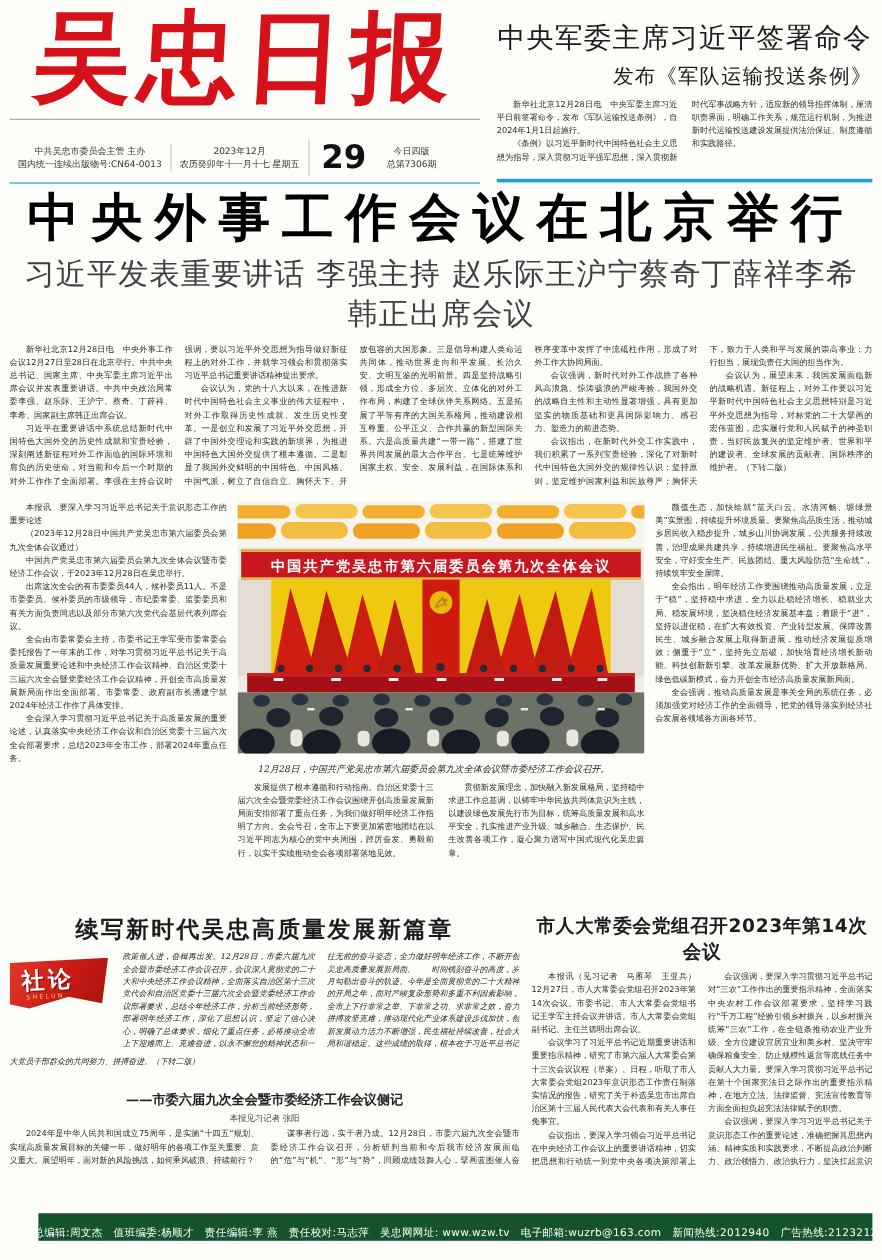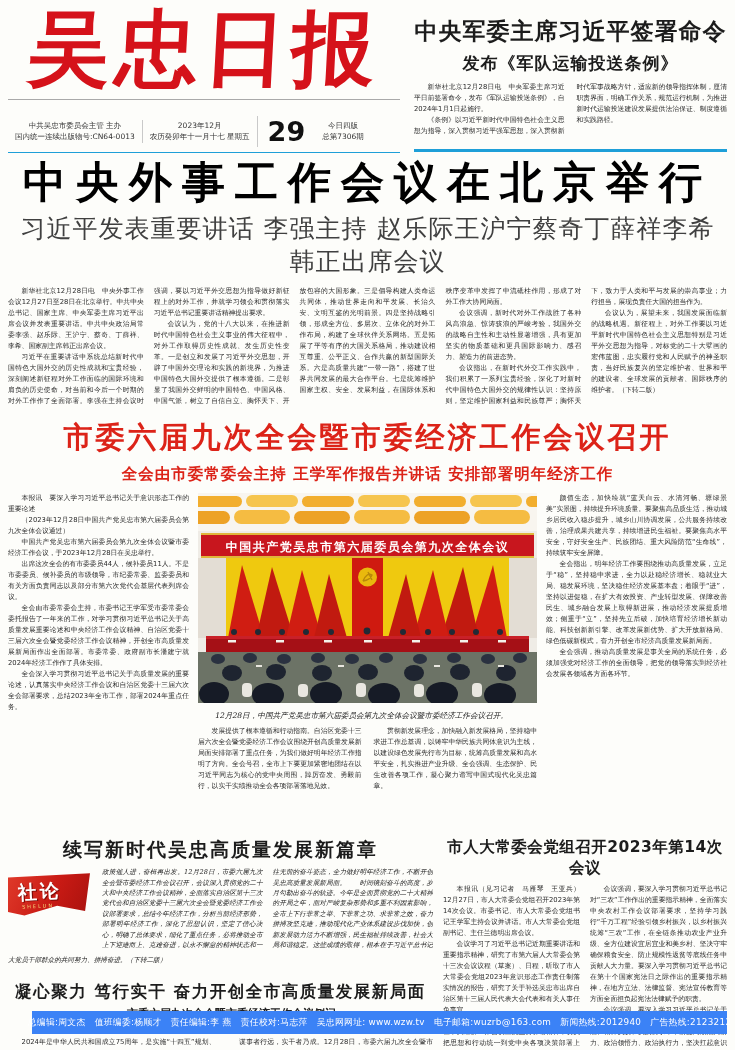--- a/index.html
+++ b/index.html
@@ -11,22 +11,22 @@
   .header{display:flex;height:152px;}
   .header-left{width:392px;display:flex;flex-direction:column;}
   .masthead{font-family:"DejaVu Serif","Liberation Serif",serif;font-weight:bold;color:#d5121a;
             font-size:82px;line-height:1.18;text-align:center;letter-spacing:6px;transform:skewX(-3deg);}
   .info-row{border-top:1px solid #a9a9a9;margin-top:2px;padding-top:16px;display:flex;align-items:center;}
   .info-cell{padding:0 7px;font-size:7.5px;line-height:1.55;color:#333;text-align:center;white-space:nowrap;}
   .info-cell+.info-cell{border-left:1px solid #c9c9c9;}
   .day-num{font-size:27px;font-weight:bold;color:#111;padding:0 10px;border-left:1px solid #c9c9c9;}
   .blue-rule{height:3px;background:#1e9fd8;margin-top:5px;}
   .header-right{flex:1;padding-left:14px;display:flex;flex-direction:column;}
-  .mil-headline{font-size:23px;font-weight:bold;text-align:center;letter-spacing:1px;margin-top:16px;}
-  .mil-subhead{font-size:17px;font-weight:bold;text-align:center;margin-top:5px;letter-spacing:1px;}
+  .mil-headline{font-size:23px;font-weight:normal;text-align:center;letter-spacing:1px;margin-top:16px;}
+  .mil-subhead{font-size:17px;font-weight:normal;text-align:right;margin-top:5px;letter-spacing:1px;}
   .mil-body{margin-top:7px;column-count:2;column-gap:12px;font-size:6.8px;line-height:1.6;
             text-align:justify;height:62px;overflow:hidden;color:#2b2b2b;}
   .header-right .blue-rule{margin-top:auto;}
 
   
   .para{margin:0;text-indent:2em;}
   .small{font-size:6.8px;line-height:1.62;text-align:justify;color:#2b2b2b;}
 
   
   .main-art{margin-top:6px;}
@@ -65,22 +65,22 @@
   .sl-block{margin-top:5px;}
   .sl-headline{font-size:16.5px;font-weight:bold;text-align:center;letter-spacing:1.5px;}
   .sl-subtitle{font-size:11px;font-weight:bold;text-align:center;margin-top:3px;color:#222;}
   .sl-byline{font-size:7px;text-align:center;color:#444;margin-top:3px;}
   .sl-cols{margin-top:3px;column-count:2;column-gap:10px;height:46px;overflow:hidden;}
   .bottom-right{flex:1;display:flex;flex-direction:column;overflow:hidden;}
   .npc-headline{font-size:15.5px;font-weight:bold;text-align:center;letter-spacing:0.5px;}
   .npc-body{margin-top:5px;flex:1;column-count:2;column-gap:10px;overflow:hidden;}
 
   
-  .footer{position:absolute;left:8px;right:8px;bottom:16px;height:23px;background:#3b82f6;color:#fff;
-          display:flex;align-items:center;justify-content:center;font-size:8.8px;letter-spacing:0.3px;white-space:nowrap;margin-left:24px;}
+  .footer{position:absolute;left:8px;right:8px;bottom:16px;height:23px;background:#14532d;color:#fff;
+          display:flex;align-items:flex-end;justify-content:center;font-size:8.8px;letter-spacing:0.3px;white-space:nowrap;margin-left:24px;}
 </style>
 </head>
 <body>
 
 <div class="page">
   <div class="content">
 
     <div class="header">
       <div class="header-left">
         <div class="masthead">吴忠日报</div>
@@ -119,24 +119,20 @@
       <div class="fa-body small">
           <p class="para">新华社北京12月28日电　中央外事工作会议12月27日至28日在北京举行。中共中央总书记、国家主席、中央军委主席习近平出席会议并发表重要讲话。中共中央政治局常委李强、赵乐际、王沪宁、蔡奇、丁薛祥、李希、国家副主席韩正出席会议。</p>
           <p class="para">习近平在重要讲话中系统总结新时代中国特色大国外交的历史性成就和宝贵经验，深刻阐述新征程对外工作面临的国际环境和肩负的历史使命，对当前和今后一个时期的对外工作作了全面部署。李强在主持会议时强调，要以习近平外交思想为指导做好新征程上的对外工作，并就学习领会和贯彻落实习近平总书记重要讲话精神提出要求。</p>
           <p class="para">会议认为，党的十八大以来，在推进新时代中国特色社会主义事业的伟大征程中，对外工作取得历史性成就、发生历史性变革。一是创立和发展了习近平外交思想，开辟了中国外交理论和实践的新境界，为推进中国特色大国外交提供了根本遵循。二是彰显了我国外交鲜明的中国特色、中国风格、中国气派，树立了自信自立、胸怀天下、开放包容的大国形象。三是倡导构建人类命运共同体，推动世界走向和平发展、长治久安、文明互鉴的光明前景。四是坚持战略引领，形成全方位、多层次、立体化的对外工作布局，构建了全球伙伴关系网络。五是拓展了平等有序的大国关系格局，推动建设相互尊重、公平正义、合作共赢的新型国际关系。六是高质量共建“一带一路”，搭建了世界共同发展的最大合作平台。七是统筹维护国家主权、安全、发展利益，在国际体系和秩序变革中发挥了中流砥柱作用，形成了对外工作大协同局面。</p>
           <p class="para">会议强调，新时代对外工作战胜了各种风高浪急、惊涛骇浪的严峻考验，我国外交的战略自主性和主动性显著增强，具有更加坚实的物质基础和更具国际影响力、感召力、塑造力的前进态势。</p>
           <p class="para">会议指出，在新时代外交工作实践中，我们积累了一系列宝贵经验，深化了对新时代中国特色大国外交的规律性认识：坚持原则，坚定维护国家利益和民族尊严；胸怀天下，致力于人类和平与发展的崇高事业；力行担当，展现负责任大国的担当作为。</p>
           <p class="para">会议认为，展望未来，我国发展面临新的战略机遇。新征程上，对外工作要以习近平新时代中国特色社会主义思想特别是习近平外交思想为指导，对标党的二十大擘画的宏伟蓝图，忠实履行党和人民赋予的神圣职责，当好民族复兴的坚定维护者、世界和平的建设者、全球发展的贡献者、国际秩序的维护者。（下转二版）</p>
         </div>
     </div>
 
-    <div class="red-block">
-      <div class="pl-headline">市委六届九次全会暨市委经济工作会议召开</div>
-      <div class="pl-subhead">全会由市委常委会主持  王学军作报告并讲话  安排部署明年经济工作</div>
-    </div>
 
     <div class="middle">
       <div class="mid-col small">
           <p class="para">本报讯　要深入学习习近平总书记关于意识形态工作的重要论述</p>
           <p class="para">（2023年12月28日中国共产党吴忠市第六届委员会第九次全体会议通过）</p>
           <p class="para">中国共产党吴忠市第六届委员会第九次全体会议暨市委经济工作会议，于2023年12月28日在吴忠举行。</p>
           <p class="para">出席这次全会的有市委委员44人，候补委员11人。不是市委委员、候补委员的市级领导，市纪委常委、监委委员和有关方面负责同志以及部分市第六次党代会基层代表列席会议。</p>
           <p class="para">全会由市委常委会主持，市委书记王学军受市委常委会委托报告了一年来的工作，对学习贯彻习近平总书记关于高质量发展重要论述和中央经济工作会议精神、自治区党委十三届六次全会暨党委经济工作会议精神，开创全市高质量发展新局面作出全面部署。市委常委、政府副市长潘建宁就2024年经济工作作了具体安排。</p>
           <p class="para">全会深入学习贯彻习近平总书记关于高质量发展的重要论述，认真落实中央经济工作会议和自治区党委十三届六次全会部署要求，总结2023年全市工作，部署2024年重点任务。</p>
         </div>
@@ -253,21 +249,21 @@
                 <rect x="300" y="172" width="6" height="2"></rect>
             </g>
           </g>
         </svg>
         <div class="caption">12月28日，中国共产党吴忠市第六届委员会第九次全体会议暨市委经济工作会议召开。</div>
         <div class="below-photo small">
           <div>
               <p class="para">发展提供了根本遵循和行动指南。自治区党委十三届六次全会暨党委经济工作会议围绕开创高质量发展新局面安排部署了重点任务，为我们做好明年经济工作指明了方向。全会号召，全市上下要更加紧密地团结在以习近平同志为核心的党中央周围，踔厉奋发、勇毅前行，以实干实绩推动全会各项部署落地见效。</p>
             </div>
           <div>
-              <p class="para">贯彻新发展理念，加快融入新发展格局，坚持稳中求进工作总基调，以铸牢中华民族共同体意识为主线，以建设绿色发展先行市为目标，统筹高质量发展和高水平安全，扎实推进产业升级、全会强调、生态保护、民生改善各项工作，凝心聚力谱写中国式现代化吴忠篇章。</p>
+              <p class="para">贯彻新发展理念，加快融入新发展格局，坚持稳中求进工作总基调，以铸牢中华民族共同体意识为主线，以建设绿色发展先行市为目标，统筹高质量发展和高水平安全，扎实推进产业升级、城乡融合、生态保护、民生改善各项工作，凝心聚力谱写中国式现代化吴忠篇章。</p>
             </div>
         </div>
       </div>
 
       <div class="mid-col small">
           <p class="para">颜值生态，加快绘就“蓝天白云、水清河畅、塬绿景美”实景图，持续提升环境质量。要聚焦高品质生活，推动城乡居民收入稳步提升，城乡山川协调发展，公共服务持续改善，治理成果共建共享，持续增进民生福祉。要聚焦高水平安全，守好安全生产、民族团结、重大风险防范“生命线”，持续筑牢安全屏障。</p>
           <p class="para">全会指出，明年经济工作要围绕推动高质量发展，立足于“稳”，坚持稳中求进，全力以赴稳经济增长、稳就业大局、稳发展环境，坚决稳住经济发展基本盘；着眼于“进”，坚持以进促稳，在扩大有效投资、产业转型发展、保障改善民生、城乡融合发展上取得新进展，推动经济发展提质增效；侧重于“立”，坚持先立后破，加快培育经济增长新动能、科技创新新引擎、改革发展新优势、扩大开放新格局、绿色低碳新模式，奋力开创全市经济高质量发展新局面。</p>
           <p class="para">全会强调，推动高质量发展是事关全局的系统任务，必须加强党对经济工作的全面领导，把党的领导落实到经济社会发展各领域各方面各环节。</p>
         </div>
     </div>
@@ -282,21 +278,20 @@
               <div class="badge-flag"></div>
               <div class="badge-label">社论</div>
               <div class="badge-sub">SHELUN</div>
             </div>
             <div class="ed-cols ed-kai"><span>政策催人进，奋楫再出发。12月28日，市委六届九次全会暨市委经济工作会议召开，会议深入贯彻党的二十大和中央经济工作会议精神，全面落实自治区第十三次党代会和自治区党委十三届六次全会暨党委经济工作会议部署要求，总结今年经济工作，分析当前经济形势，部署明年经济工作，深化了思想认识，坚定了信心决心，明确了总体要求，细化了重点任务，必将推动全市上下迎难而上、克难奋进，以永不懈怠的精神状态和一往无前的奋斗姿态，全力做好明年经济工作，不断开创吴忠高质量发展新局面。　　时间镌刻奋斗的高度，岁月勾勒出奋斗的轨迹。今年是全面贯彻党的二十大精神的开局之年，面对严峻复杂形势和多重不利因素影响，全市上下行非常之举、下非常之功、求非常之效，奋力拼搏攻坚克难，推动现代化产业体系建设步伐加快，创新发展动力活力不断增强，民生福祉持续改善，社会大局和谐稳定。这些成绩的取得，根本在于习近平总书记掌舵领航，在于习近平新时代中国特色社会主义思想的科学指引，在于全市广</span></div>
           </div>
           <div class="ed-bottom ed-kai">大党员干部群众的共同努力、拼搏奋进。（下转二版）</div>
         </div>
 
         <div class="sl-block">
-          <div class="sl-headline">凝心聚力  笃行实干  奋力开创全市高质量发展新局面</div>
           <div class="sl-subtitle">——市委六届九次全会暨市委经济工作会议侧记</div>
           <div class="sl-byline">本报见习记者 张阳</div>
           <div class="sl-cols small">
               <p class="para">2024年是中华人民共和国成立75周年，是实施“十四五”规划、实现高质量发展目标的关键一年，做好明年的各项工作至关重要、意义重大。展望明年，面对新的风险挑战，如何乘风破浪、持续前行？</p>
               <p class="para">谋事者行远，实干者乃成。12月28日，市委六届九次全会暨市委经济工作会议召开，分析研判当前和今后我市经济发展面临的“危”与“机”、“形”与“势”，回顾成绩鼓舞人心，擘画蓝图催人奋进。</p>
             </div>
         </div>
       </div>
 
       <div class="bottom-right">

